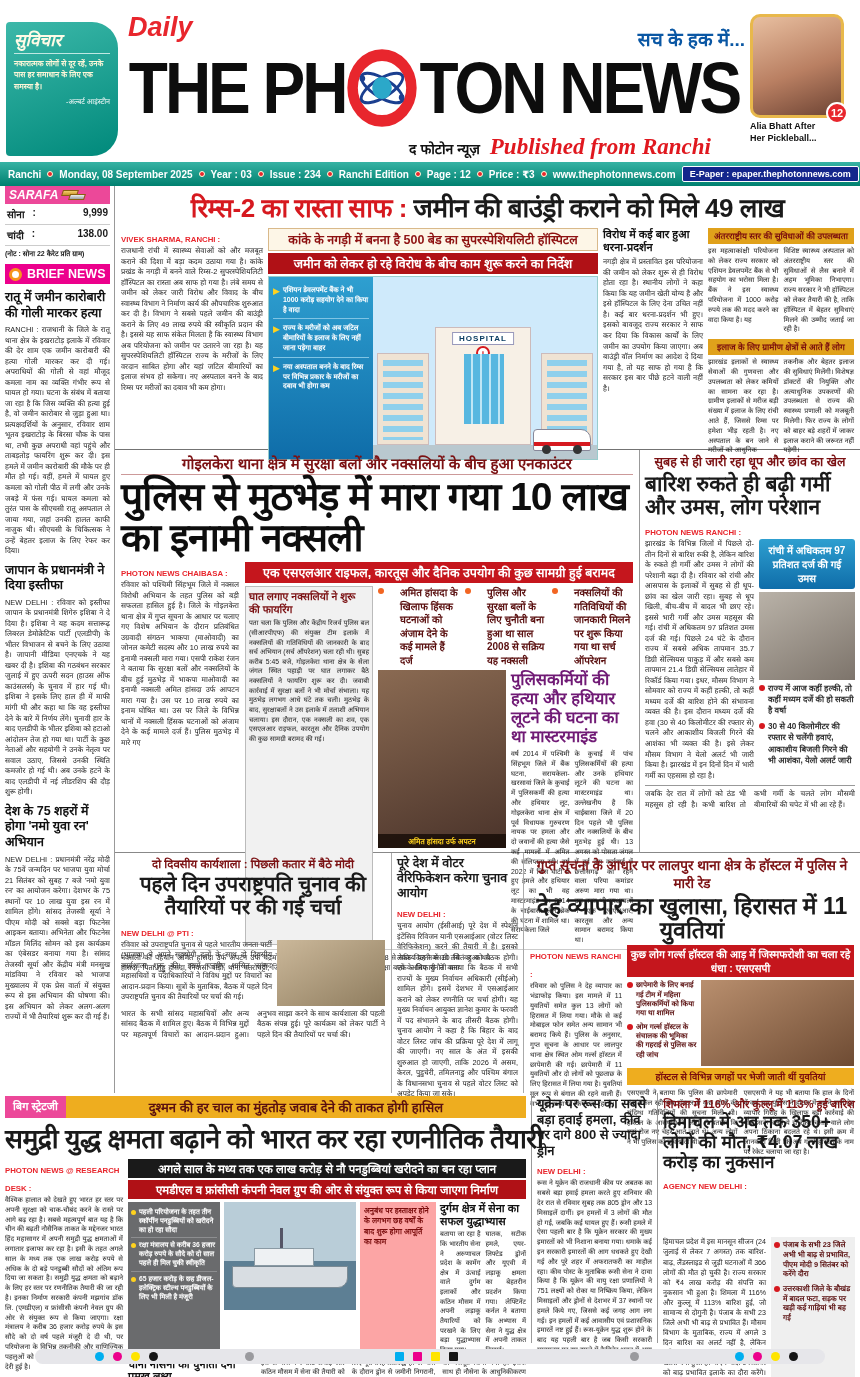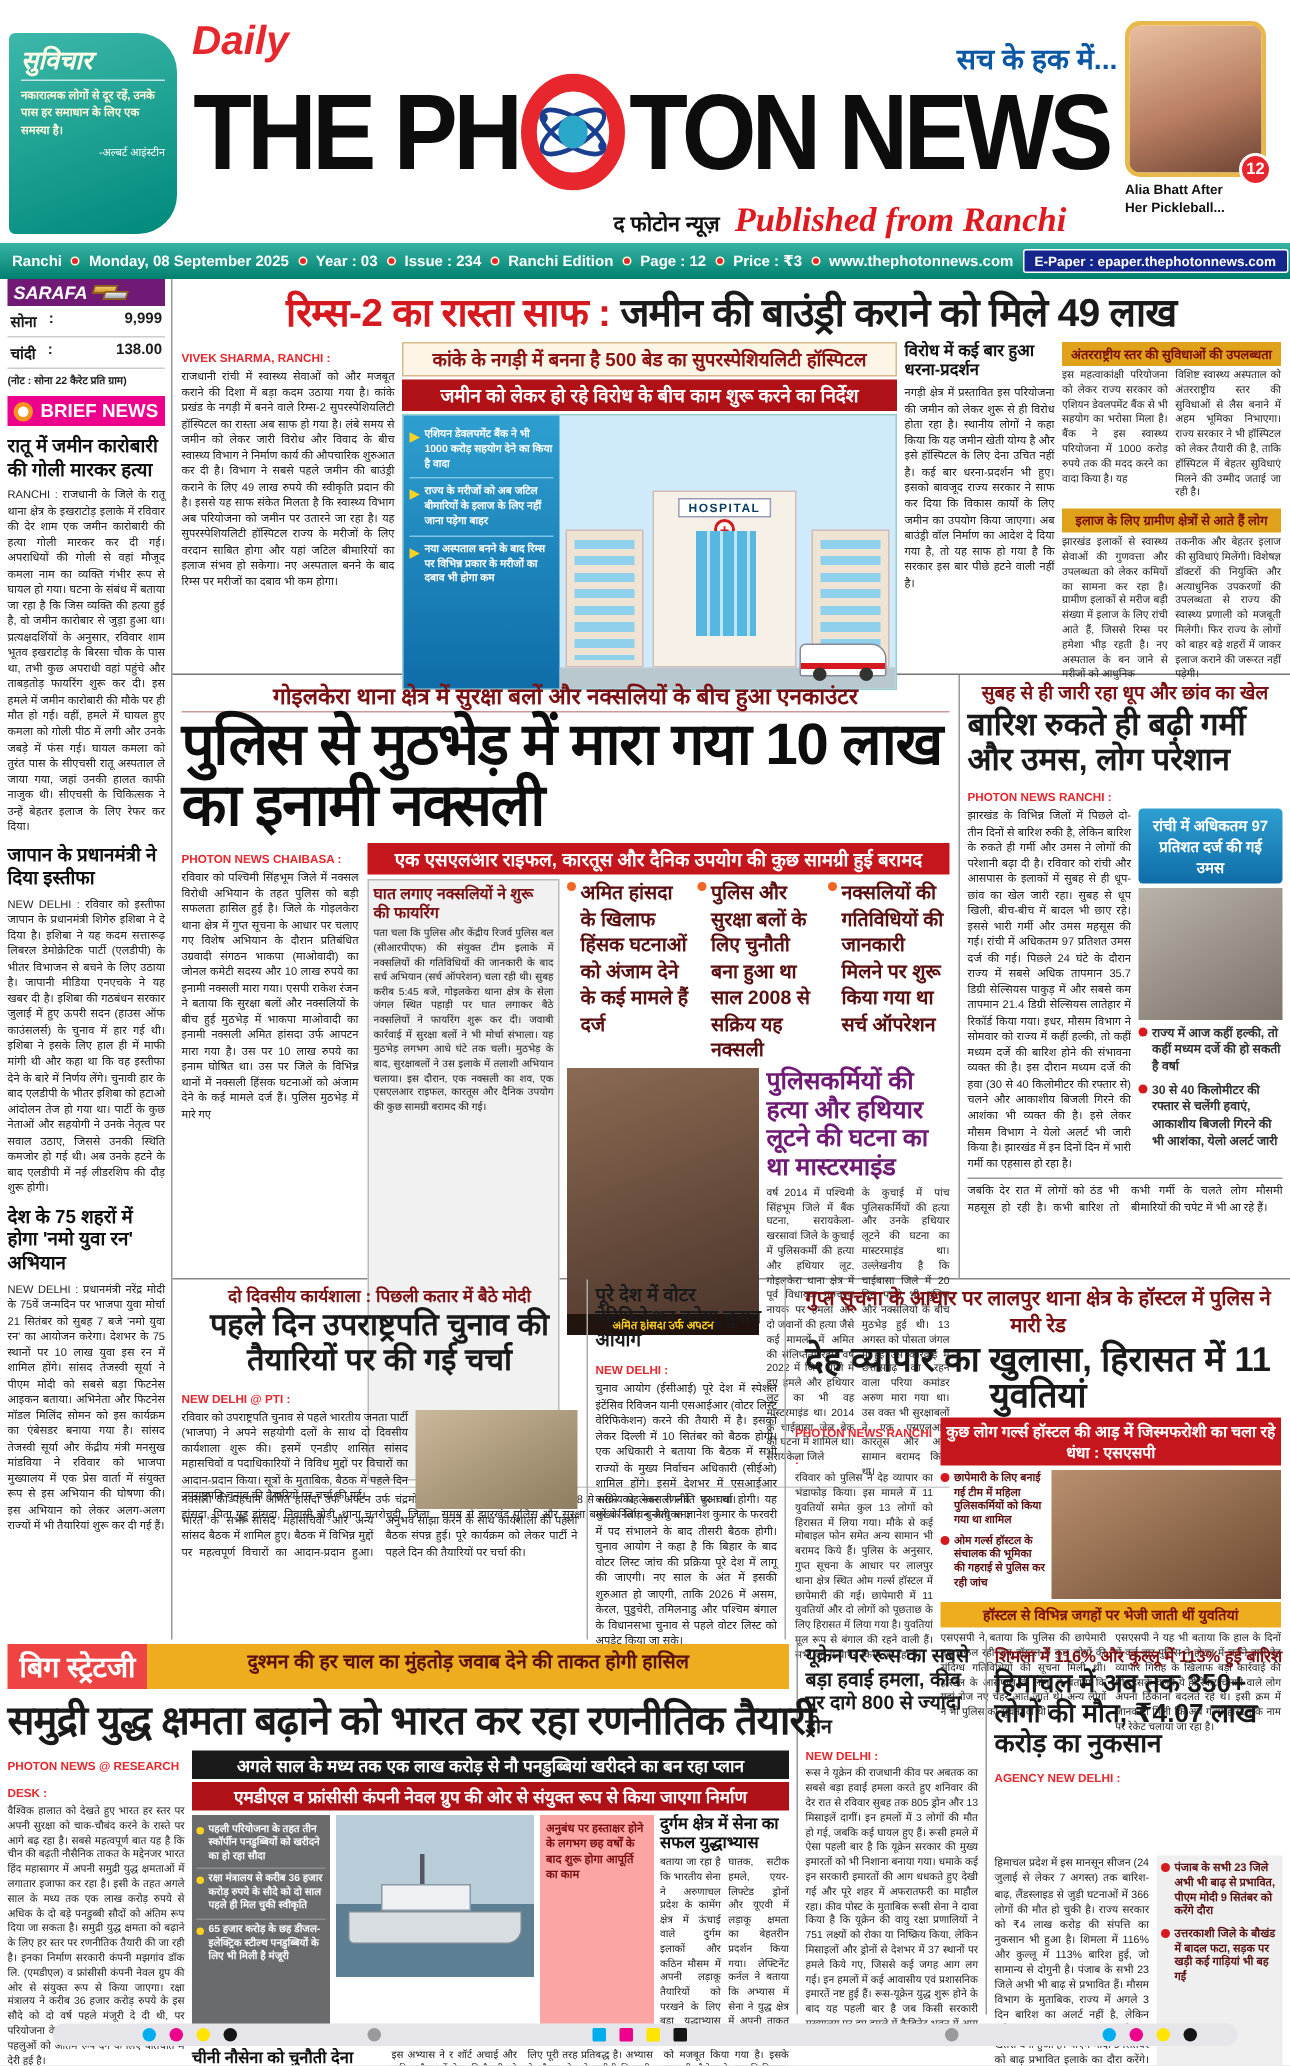--- a/index.html
+++ b/index.html
@@ -34,21 +34,21 @@
   .promo .cap{ font-size:9px; font-weight:bold; line-height:1.3; margin-top:3px; color:#111;}
 
   .datebar{ left:0; top:162px; width:860px; height:24px;
     background:linear-gradient(#37b3a4,#00806f); display:flex; align-items:center; padding:0 8px; gap:6px;}
   .datebar .it{ color:#fff; font-size:10px; font-weight:bold; white-space:nowrap;}
   .dot{ width:6px; height:6px; border-radius:50%; background:#e8262d; border:1px solid #ffd; flex:0 0 auto;}
   .epaper{ margin-left:auto; background:#14268c; border:1px solid #fff; color:#fff; font-size:9px; font-weight:bold; padding:2px 7px; border-radius:2px; white-space:nowrap;}
 
   
   .sidebar{ left:0; top:186px; width:115px; height:907px; border-right:1px solid #999; padding:0 4px 0 5px;}
-  .sarafa-h{ background:#701a75; color:#fff; font-weight:bold; font-style:italic; font-size:12px; padding:2px 4px; display:flex; align-items:center; gap:4px;}
+  .sarafa-h{ background:#ec4899; color:#fff; font-weight:bold; font-style:italic; font-size:12px; padding:2px 4px; display:flex; align-items:center; gap:4px;}
   .goldbars{ width:24px; height:10px; position:relative;}
   .goldbars i{ position:absolute; width:16px; height:6px; background:linear-gradient(#f3cf6b,#c9932a); transform:skewX(-18deg); border:0.5px solid #8a6010;}
   .goldbars i:nth-child(2){ left:7px; top:4px; background:linear-gradient(#eee,#9aa1a8);}
   .sarafa-row{ display:flex; font-size:10px; font-weight:bold; border-bottom:1px solid #ccc; padding:3px 2px;}
   .sarafa-row .v{ margin-left:auto;}
   .sarafa-row .c{ margin:0 8px;}
   .sarafa-note{ font-size:7px; font-weight:bold; padding:3px 0 6px; color:#222;}
   .brief-h{ background:#ec008c; color:#fff; font-weight:bold; font-size:12.5px; padding:3px 4px; display:flex; align-items:center; gap:5px; margin-bottom:5px;}
   .brief-ic{ width:13px; height:13px; border-radius:50%; background:#fff; border:3px solid #f7941d; flex:0 0 auto;}
   .bstory h3{ font-size:12.5px; line-height:1.25; margin:6px 0 4px; color:#111;}
@@ -96,21 +96,21 @@
   .naxal h1{ font-size:39px; line-height:1.04; letter-spacing:-1px; text-align:left; margin:2px 0 4px; color:#0d0d0d;}
   .nx-row{ display:flex; gap:6px;}
   .nx-left{ width:118px; flex:0 0 auto;}
   .nx-main{ flex:1; display:flex; flex-direction:column;}
   .nx-strip{ background:#c5161d; color:#fff; font-weight:bold; font-size:12.5px; text-align:center; padding:2px; margin-bottom:3px;}
   .nx-mid{ display:flex; gap:5px;}
   .nx-firebox{ width:128px; flex:0 0 auto; background:#f1f1f1; border:1px solid #bbb; padding:3px;}
   .nx-firebox h5{ font-size:10.5px; color:#7b1113; line-height:1.2; margin-bottom:3px;}
   .nx-right{ flex:1; display:flex; flex-direction:column;}
   .nx-bullets{ display:flex; gap:6px; margin-bottom:3px;}
-  .nx-bullets .nb{ flex:1; display:flex; gap:3px; font-size:13px; font-weight:bold; color:#5a1010; line-height:1.35;justify-content:space-between;}
+  .nx-bullets .nb{ flex:1; display:flex; gap:16px; font-size:10px; font-weight:bold; color:#5a1010; line-height:1.35;justify-content:space-between;}
   .odot{ width:6px; height:6px; border-radius:50%; background:#f26522; flex:0 0 auto; margin-top:2px;}
   .nx-bottom{ display:flex; gap:5px; flex:1;}
   .photo{ position:relative; background:linear-gradient(160deg,#8a6a52,#4a332a); }
   .nx-photo{ width:128px; flex:0 0 auto; height:178px;}
   .pcap{ position:absolute; left:0; right:0; bottom:0; background:rgba(20,10,5,.8); color:#ffd21e; font-size:7.5px; font-weight:bold; text-align:center; padding:2px;}
   .nx-sub{ flex:1;}
   .nx-sub h2{ font-size:16.5px; line-height:1.15; margin-bottom:3px; color:#701a75;}
   .nx-idline{ margin-top:4px; border-top:1px solid #ccc; padding-top:3px; column-count:3; column-gap:8px;}
 
   
@@ -148,21 +148,21 @@
   .vc-bullets{ width:70px; flex:0 0 auto;}
   .vbul{ display:flex; gap:3px; font-size:7.2px; font-weight:bold; color:#5a1010; line-height:1.3; margin-bottom:4px;}
   .vc-photo{ flex:1; height:86px; background:linear-gradient(150deg,#b98f6e,#6e4b33);}
   .vc-ystrip{ background:#eead1f; color:#7b0e0e; font-weight:bold; font-size:9.5px; text-align:center; padding:2px; margin-top:2px;}
   .vc-tails{ display:flex; gap:6px; margin-top:3px;}
   .vc-tails .body{ flex:1; font-size:6.9px;}
 
   
   .navy{ left:0; top:1093px; width:532px; height:250px; border-right:1px solid #999; padding:3px 5px;}
   .nv-label-row{ display:flex; margin-bottom:2px;}
-  .nv-label{ background:#ef4444; color:#fff; font-weight:bold; font-size:19px; padding:2px 8px; flex:0 0 auto;}
+  .nv-label{ background:#ec4899; color:#fff; font-weight:bold; font-size:11px; padding:2px 8px; flex:0 0 auto;}
   .nv-lstrip{ flex:1; background:#eead1f; color:#5a1010; font-weight:bold; font-size:13px; text-align:center; padding:2px;}
   .navy h1{ font-size:26.5px; letter-spacing:-0.5px; text-align:center; margin:1px 0 3px; white-space:nowrap;}
   .nv-row{ display:flex; gap:5px;}
   .nv-left{ width:118px; flex:0 0 auto;}
   .nv-main{ flex:1;}
   .nv-sb{ background:#1a1a1a; color:#fff; font-weight:bold; font-size:11.5px; text-align:center; padding:2px;}
   .nv-sr{ background:#b01116; color:#fff; font-weight:bold; font-size:11.5px; text-align:center; padding:2px; margin:2px 0 3px;}
   .nv-mid{ display:flex; gap:4px;}
   .nv-gray{ width:92px; flex:0 0 auto; background:#6a6b6d; color:#fff; padding:3px;}
   .gbul{ display:flex; gap:3px; font-size:6.8px; font-weight:bold; line-height:1.3; padding:3px 0; border-bottom:1px solid #8d8e90;}

